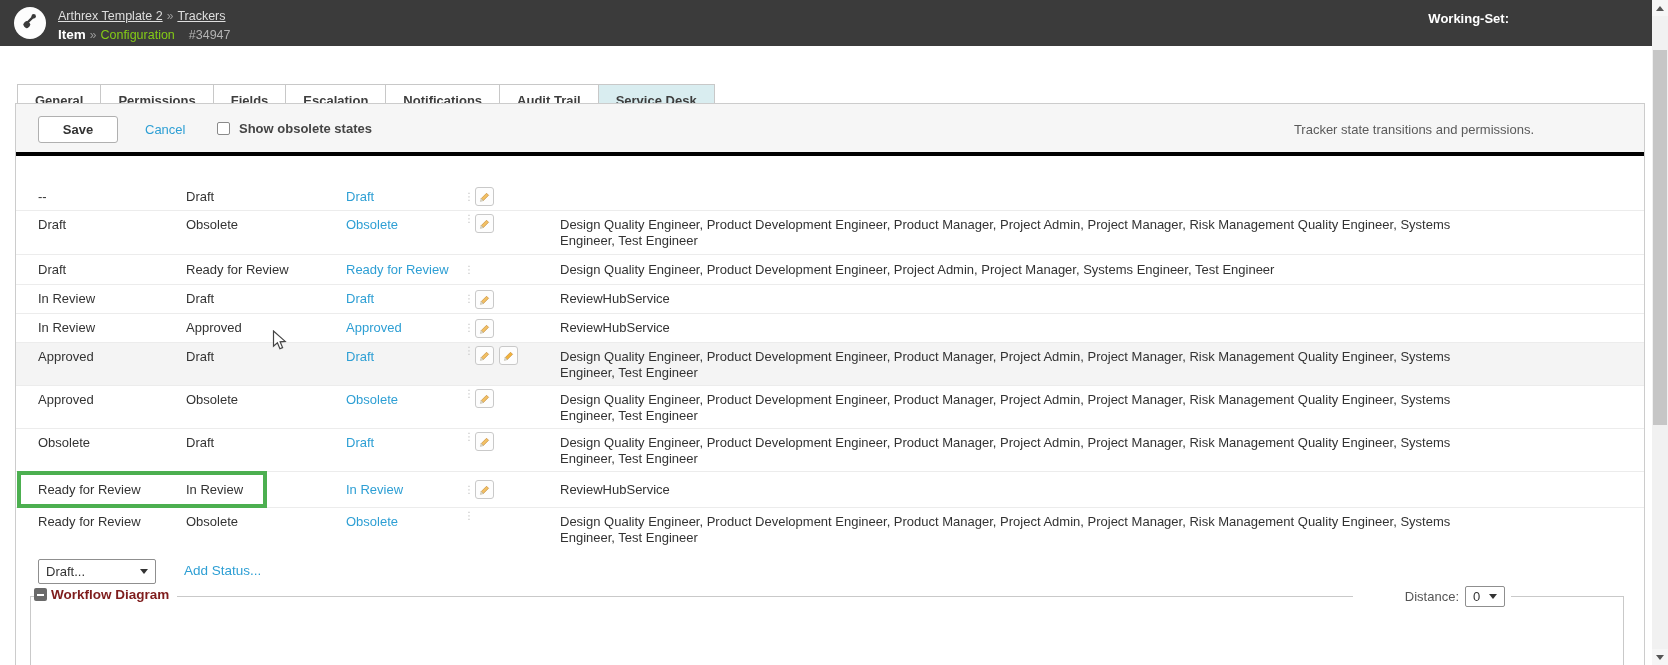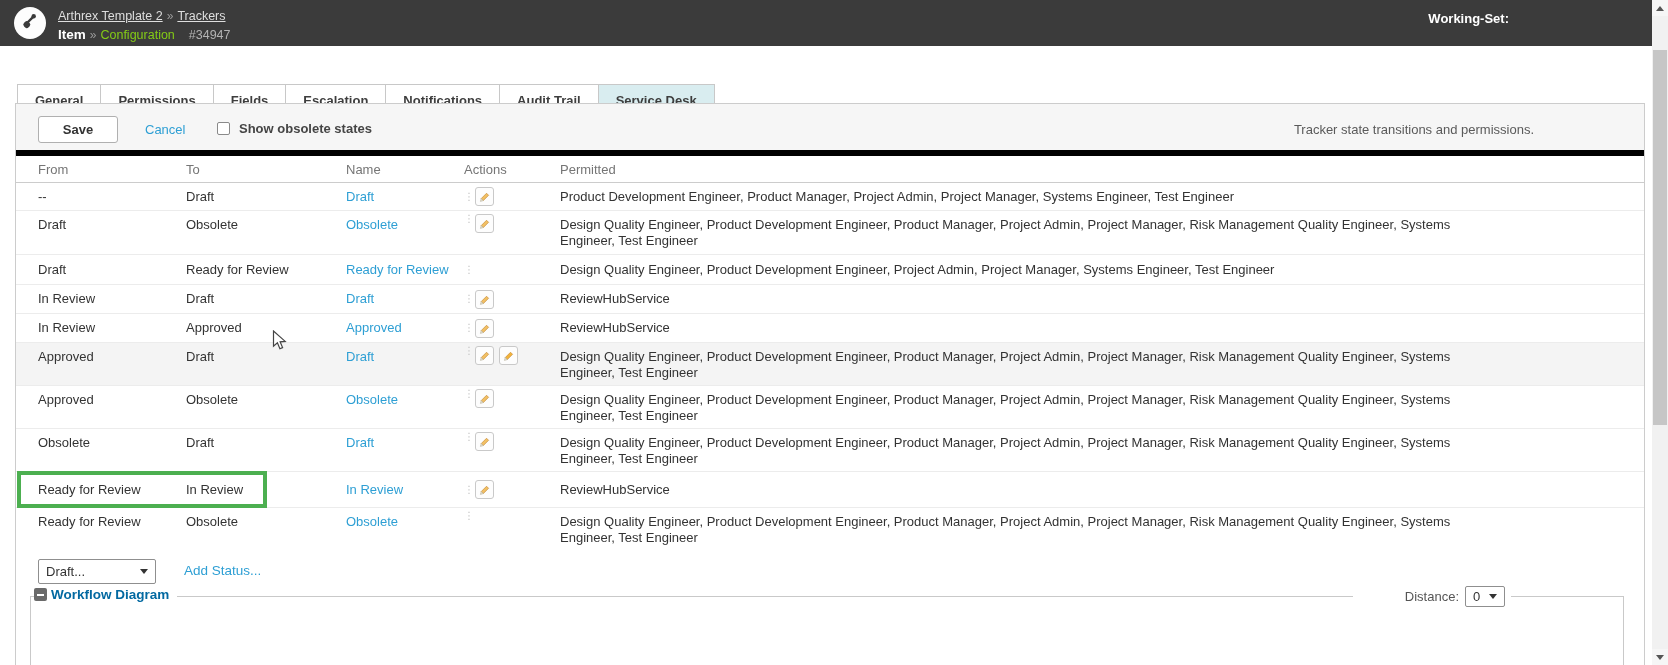--- a/index.html
+++ b/index.html
@@ -39,21 +39,21 @@
   .tab:first-child { margin-left:0; }
   .tab.active { background:#f1f1f1; color:#111; height:34px; border-bottom:none; }
   .tab.teal { background:#d9edf0; }
 
   
   #panel { position:absolute; left:15px; top:103px; width:1630px; height:562px;
     background:#fff; border:1px solid #ccc; border-bottom:none; }
 
   
   #strip { position:absolute; left:0; top:0; width:100%; height:52px; background:#f6f6f6;
-    border-bottom:6px solid #000000; }
+    border-bottom:4px solid #000000; }
   #save-btn { position:absolute; left:22px; top:12px; width:80px; height:27px; background:#fff;
     border:1px solid #b0b0b0; border-radius:3px; font-weight:bold; font-size:13px; color:#333;
     font-family:"Liberation Sans",sans-serif; }
   #cancel-link { position:absolute; left:129px; top:18px; font-size:13px;text-align:center; }
   a.link { color:#2e9fd4; text-decoration:none; cursor:pointer; }
   #obs-check { position:absolute; left:201px; top:18px; width:13px; height:13px;
     border:1px solid #8a8a8a; background:#fff; border-radius:2px; }
   #obs-label { position:absolute; left:223px; top:17px; font-size:13px; font-weight:bold; color:#454545; }
   #caption { position:absolute; right:110px; top:18px; font-size:13px; color:#5a5a5a; }
 
@@ -88,21 +88,21 @@
     border-top:5px solid #333; }
   #add-status { position:absolute; left:168px; top:12px; font-size:13.5px; }
 
   
   #wf { position:absolute; left:14px; top:492px; width:1594px; height:69px;
     border:1px solid #c9c9c9; border-bottom:none; }
   #wf-legend { position:absolute; left:3px; top:-10px; background:#fff; padding:0 8px 0 0;
     display:flex; align-items:center; gap:4px; }
   #wf-collapse { width:13px; height:13px; background:#6a6a6a; border-radius:2px; position:relative; }
   #wf-collapse::after { content:""; position:absolute; left:3px; top:6px; width:7px; height:2px; background:#fff; }
-  #wf-title { font-size:13.5px; font-weight:bold; color:#0369a1; }
+  #wf-title { font-size:13.5px; font-weight:bold; color:#7f1d1d; }
   #wf-dist { position:absolute; right:112px; top:-11px; background:#fff; padding:0 6px;
     display:flex; align-items:center; gap:6px; }
   #dist-label { font-size:13px; color:#555;padding-left:46px; }
   #dist-select { width:40px; height:21px; }
 
   
   #cursor { position:absolute; left:272px; top:330px; }
 </style>
 </head>
 <body>
@@ -153,44 +153,36 @@
 <div id="panel">
 
   <div id="strip">
     <button id="save-btn">Save</button>
     <a id="cancel-link" class="link">Cancel</a>
     <div id="obs-check"></div>
     <span id="obs-label">Show obsolete states</span>
     <span id="caption">Tracker state transitions and permissions.</span>
   </div>
 
-  <div id="thead">
-    <div class="c-from">From</div>
-    <div class="c-to">To</div>
-    <div class="c-name">Name</div>
-    <div class="c-actions">Actions</div>
-    <div class="c-perm">Permitted</div>
-  </div>
 
   <div id="tbody">
 
     <div class="row sl" style="height:28px">
       <div class="cell c-from">--</div>
       <div class="cell c-to">Draft</div>
       <div class="cell c-name"><a class="link name-link">Draft</a></div>
       <div class="c-actions acts">
         <span class="grip">⋮</span>
         <span class="pbox">
           <svg width="13" height="13" viewBox="0 0 16 16">
               <path d="M4 10.5l6.5-6.5 2.5 2.5-6.5 6.5z" fill="#f2c063" stroke="#c98f3d" stroke-width="0.9"></path>
               <path d="M4 10.5l-1 3.5 3.5-1z" fill="#efe9da" stroke="#b0a890" stroke-width="0.7"></path>
             </svg>
         </span>
       </div>
-      <div class="cell c-perm">Product Development Engineer, Product Manager, Project Admin, Project Manager, Systems Engineer, Test Engineer</div>
     </div>
 
     <div class="row ml" style="height:44px">
       <div class="cell c-from">Draft</div>
       <div class="cell c-to">Obsolete</div>
       <div class="cell c-name"><a class="link name-link">Obsolete</a></div>
       <div class="c-actions acts">
         <span class="grip">⋮</span>
         <span class="pbox">
           <svg width="13" height="13" viewBox="0 0 16 16">

